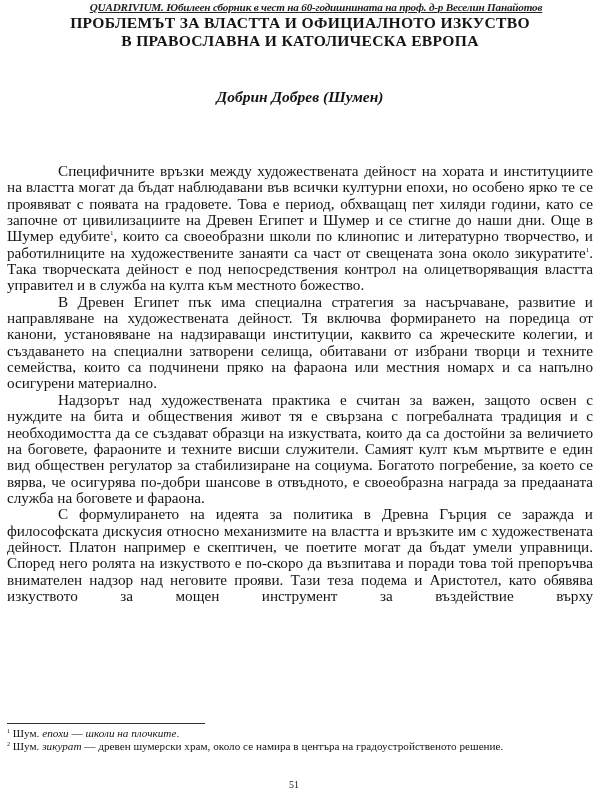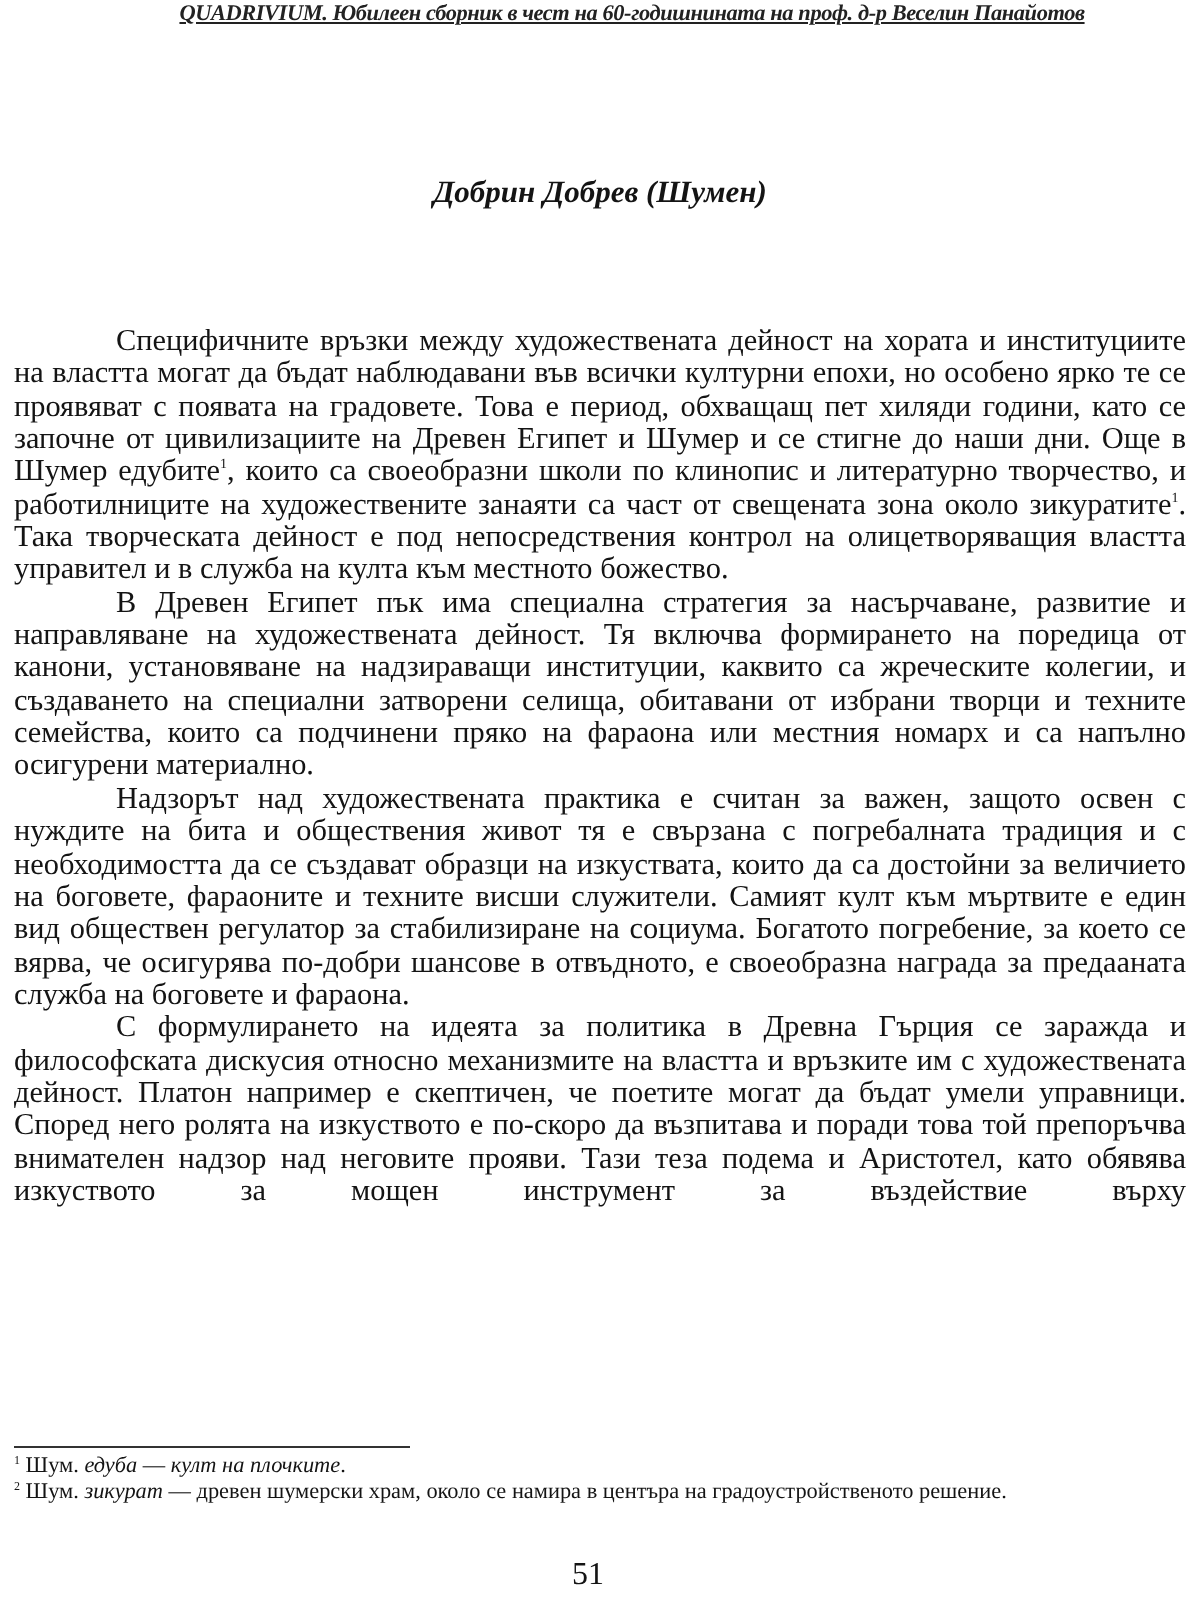--- a/index.html
+++ b/index.html
@@ -35,40 +35,42 @@
     background: #333;
   }
   .footnotes {
     position: absolute; top: 727px; left: 7px; width: 586px;
     font-size: 11.2px; line-height: 13.3px;
   }
   .footnotes p { margin: 0; text-align: justify; }
   .footnotes sup { font-size: 6px; vertical-align: 4px; line-height: 0; }
   .page-number {
     position: absolute; top: 779px; left: 0; width: 588px; text-align: center;
-    font-size: 16px;
+    font-size: 10px;
   }
 </style>
 </head>
 <body>
 
 <div class="running-head">QUADRIVIUM. Юбилеен сборник в чест на 60-годишнината на проф. д-р Веселин Панайотов</div>
 
 <div class="title">
+  <div>ПРОБЛЕМЪТ ЗА ВЛАСТТА И ОФИЦИАЛНОТО ИЗКУСТВО</div>
+  <div>В ПРАВОСЛАВНА И КАТОЛИЧЕСКА ЕВРОПА</div>
 </div>
 
 <div class="author">Добрин Добрев (Шумен)</div>
 
 <div class="body-text">
   <p><span>Специфичните връзки между художествената дейност на хората и институциите на властта могат да бъдат наблюдавани във всички културни епохи, но особено ярко те се проявяват с появата на градовете. Това е период, обхващащ пет хиляди години, като се започне от цивилизациите на Древен Египет и Шумер и се стигне до наши дни. Още в Шумер едубите</span><sup>1</sup><span>, които са своеобразни школи по клинопис и литературно творчество, и работилниците на художествените занаяти са част от свещената зона около зикуратите</span><sup>1</sup><span>. Така творческата дейност е под непосредствения контрол на олицетворяващия властта управител и в служба на култа към местното божество.</span></p>
   <p>В Древен Египет пък има специална стратегия за насърчаване, развитие и направляване на художествената дейност. Тя включва формирането на поредица от канони, установяване на надзиравaщи институции, каквито са жреческите колегии, и създаването на специални затворени селища, обитавани от избрани творци и техните семейства, които са подчинени пряко на фараона или местния номарх и са напълно осигурени материално.</p>
   <p>Надзорът над художествената практика е считан за важен, защото освен с нуждите на бита и обществения живот тя е свързана с погребалната традиция и с необходимостта да се създават образци на изкуствата, които да са достойни за величието на боговете, фараоните и техните висши служители. Самият култ към мъртвите е един вид обществен регулатор за стабилизиране на социума. Богатото погребение, за което се вярва, че осигурява по-добри шансове в отвъдното, е своеобразна награда за предаaната служба на боговете и фараона.</p>
   <p style="text-align-last: justify;">С формулирането на идеята за политика в Древна Гърция се заражда и философската дискусия относно механизмите на властта и връзките им с художествената дейност. Платон например е скептичен, че поетите могат да бъдат умели управници. Според него ролята на изкуството е по-скоро да възпитава и поради това той препоръчва внимателен надзор над неговите прояви. Тази теза подема и Аристотел, като обявява изкуството за мощен инструмент за въздействие върху</p>
 </div>
 
 <div class="fn-rule"></div>
 
 <div class="footnotes">
-  <p><sup>1</sup> <span>Шум. </span><i>едуба</i><span> — </span><i>култ на плочките</i><span>.</span></p>
+  <p><sup>1</sup> <span>Шум. </span><i>епохи</i><span> — </span><i>школи на плочките</i><span>.</span></p>
   <p><sup>2</sup> <span>Шум. </span><i>зикурат</i><span> — </span><span>древен шумерски храм, около се намира в центъра на градоустройственото решение</span><span>.</span></p>
 </div>
 
 <div class="page-number">51</div>
 
 </body></html>

